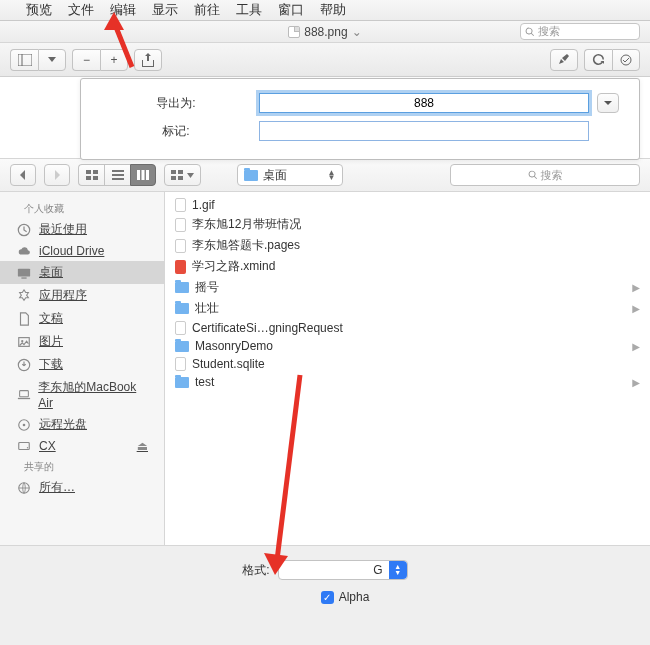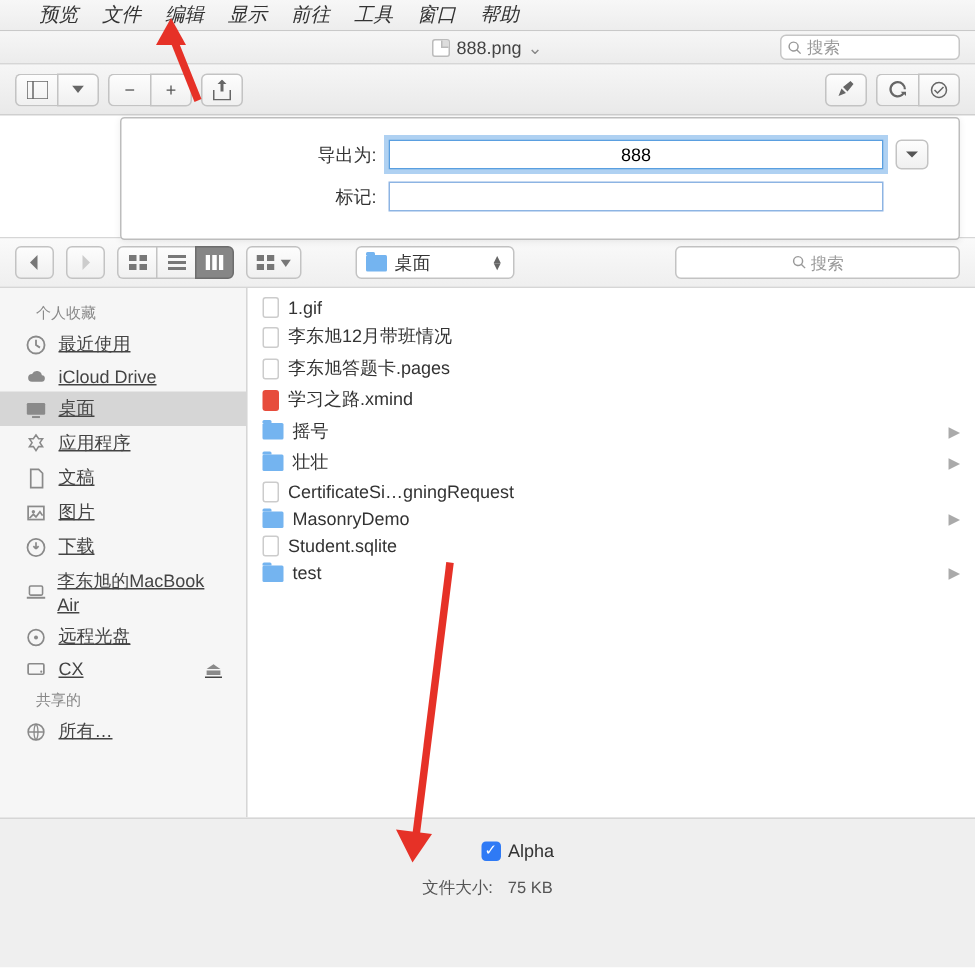--- a/index.html
+++ b/index.html
@@ -1,21 +1,21 @@
 <!DOCTYPE html>
 <html><head>
 <meta charset="utf-8">
 <style>
   * { box-sizing: border-box; margin: 0; padding: 0; font-family: -apple-system, "Helvetica Neue", Arial, sans-serif; }
   body { width: 650px; height: 645px; background: #fff; font-size: 12px; color: #333; position: relative; overflow: hidden; }
 
   
   .menubar { height: 21px; background: linear-gradient(#f7f7f7,#ededed); border-bottom: 1px solid #c9c9c9; display: flex; align-items: center; padding: 0 10px; gap: 16px; font-size: 13px; }
   .menubar .apple { font-size: 14px; }
-  .menubar span { cursor: default; font-style: italic; }
+  .menubar span { cursor: default; }
 
   
   .preview-window { position: absolute; top: 21px; left: 0; right: 0; bottom: 0; background: #fff; }
   .traffic-lights { position: absolute; top: 8px; left: 10px; display: flex; gap: 7px; }
   .tl { width: 11px; height: 11px; border-radius: 50%; }
   .tl.red { background: #ff5f57; border: 0.5px solid #e04340; }
   .tl.yellow { background: #febc2e; border: 0.5px solid #d9a126; }
   .tl.green { background: #28c840; border: 0.5px solid #1faa32; }
 
   
@@ -29,21 +29,21 @@
   .pv-toolbar { height: 34px; background: linear-gradient(#f6f6f6,#e9e9e9); border-bottom: 1px solid #cfcfcf; display: flex; align-items: center; padding: 0 10px; gap: 6px; }
   .pv-tb-btn { height: 22px; min-width: 28px; border: 1px solid #c3c3c3; border-radius: 4px; background: linear-gradient(#fdfdfd,#f0f0f0); display:flex;align-items:center;justify-content:center;color:#555;}
   .pv-tb-group{display:flex;}
   .pv-tb-group .pv-tb-btn{border-radius:0;border-right:none;}
   .pv-tb-group .pv-tb-btn:first-child{border-radius:4px 0 0 4px;}
   .pv-tb-group .pv-tb-btn:last-child{border-radius:0 4px 4px 0;border-right:1px solid #c3c3c3;}
 
   
   .export-sheet { position: absolute; top: 78px; left: 80px; right: 10px; background: #fff; border: 1px solid #bdbdbd; border-radius: 3px; padding: 14px 20px 10px; box-shadow: 0 1px 5px rgba(0,0,0,0.08); z-index: 3;}
   .export-row { display: flex; align-items: center; margin-bottom: 8px; }
-  .export-row .lbl { width: 150px; text-align: right; margin-right: 8px; font-size: 12px; color: #333;}
+  .export-row .lbl { width: 150px; text-align: center; margin-right: 8px; font-size: 12px; color: #333;}
   .export-row input[type=text]{ flex:1; height:20px; border:1px solid #8db4e3; background:#fff; padding:0 5px; font-size:12px; }
   .export-row input.focus{ box-shadow: 0 0 0 3px rgba(96,163,230,0.5); border-color:#5a9fe0;text-align:center;}
   .expand-btn{ width:22px;height:20px;border:1px solid #c3c3c3;border-radius:4px;margin-left:8px;display:flex;align-items:center;justify-content:center;background:linear-gradient(#fdfdfd,#f0f0f0);}
   .expand-btn svg{width:10px;height:10px;fill:#555;}
 
   
   .browser { position: absolute; top: 158px; left: 0; right: 0; bottom: 100px; border-top: 1px solid #d6d6d6; background: #fff; display: flex; flex-direction: column; }
   .browser-tb { height: 33px; background: linear-gradient(#fafafa,#efefef); border-bottom: 1px solid #d6d6d6; display:flex;align-items:center;padding:0 10px;gap:8px;}
   .nav-btn,.viewbtn{width:26px;height:22px;border:1px solid #c3c3c3;border-radius:4px;background:linear-gradient(#fdfdfd,#f0f0f0);display:flex;align-items:center;justify-content:center;color:#555;}
   .seg{display:flex;}
@@ -407,28 +407,34 @@
           <div class="fi folder"></div>
           <span>test</span>
           <span class="arrow">▶</span>
         </div>
       </div>
   </div>
 </div>
 
 <div class="format-area">
   <div class="fmt-row">
+    <span class="lbl">格式:</span>
+    <div class="format-select">
+      <span style="margin-left:auto;margin-right:20px">G</span>
+      <div class="cap">
+          <span>▲</span>
+          <span>▼</span>
+        </div>
+    </div>
+  </div>
+  <div class="fmt-row">
     <div class="alpha-check">
       <div class="box">✓</div>
       <span>Alpha</span>
     </div>
-  </div>
-  <div class="size-row">
-    <span>文件大小:</span>
-    <span>75 KB</span>
   </div>
 </div>
 
 <div class="arrow-anno" style="top:12px;left:102px;">
   <svg width="40" height="60">
       <line class="shaft" x1="30" y1="55" x2="12" y2="10"></line>
       <polygon class="head" points="12,0 2,18 22,18"></polygon>
     </svg>
 </div>
 <div class="arrow-anno" style="top:370px;left:222px;">

